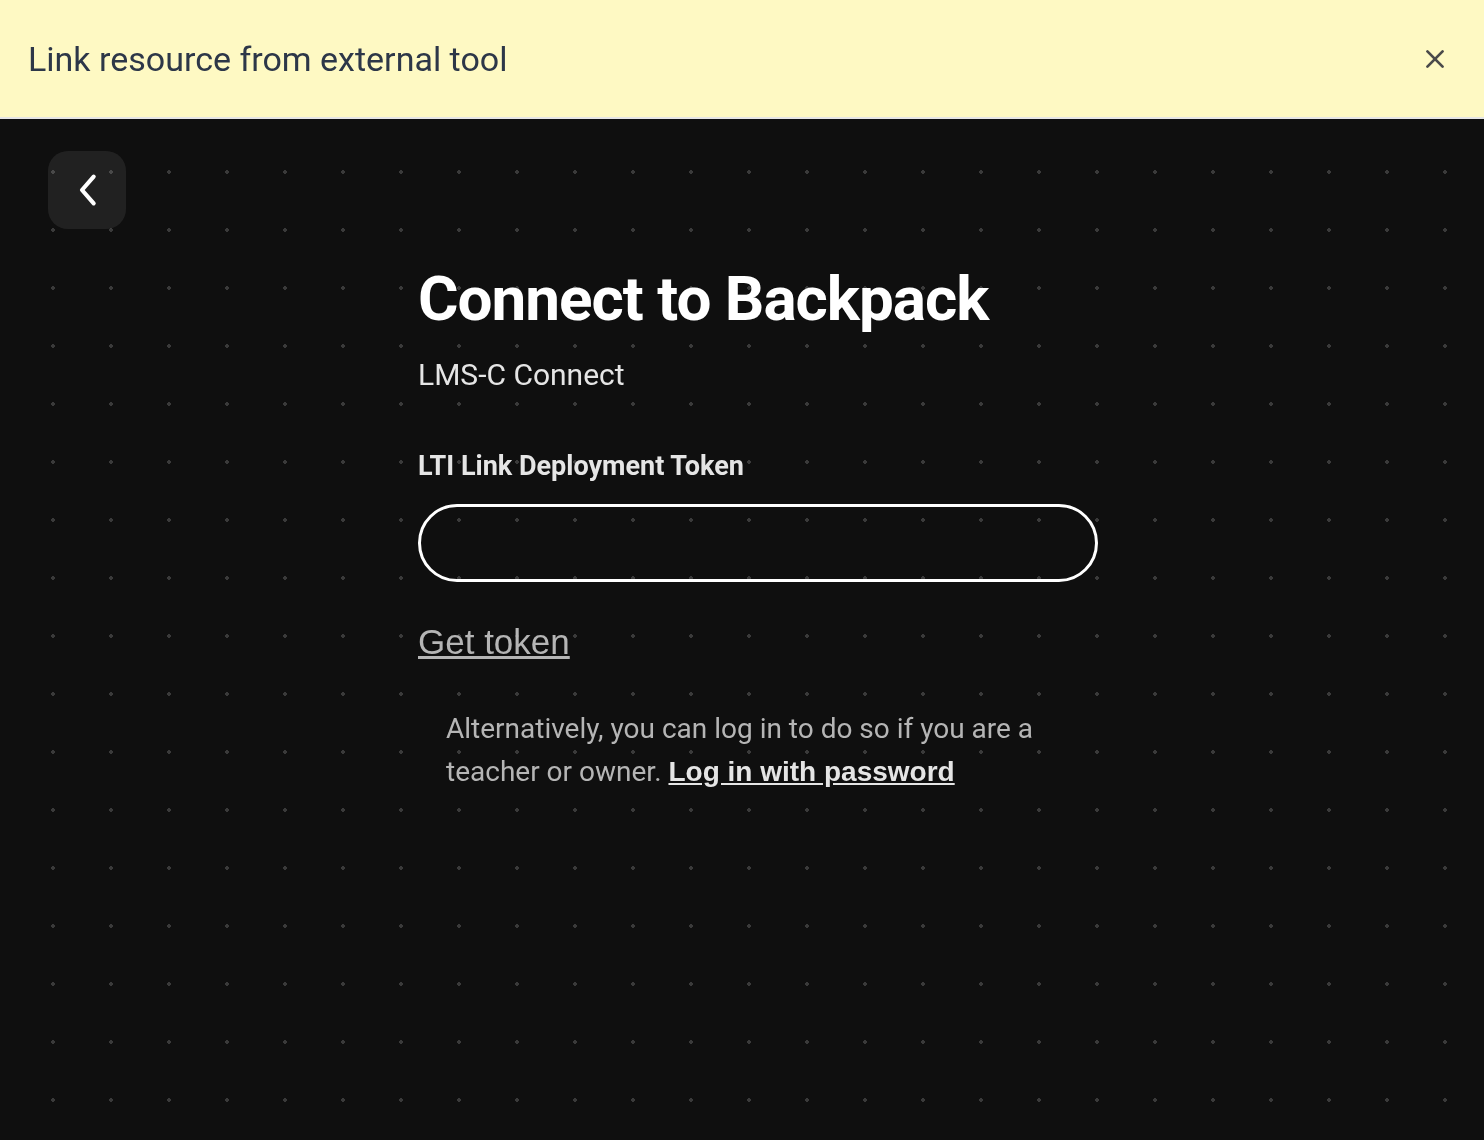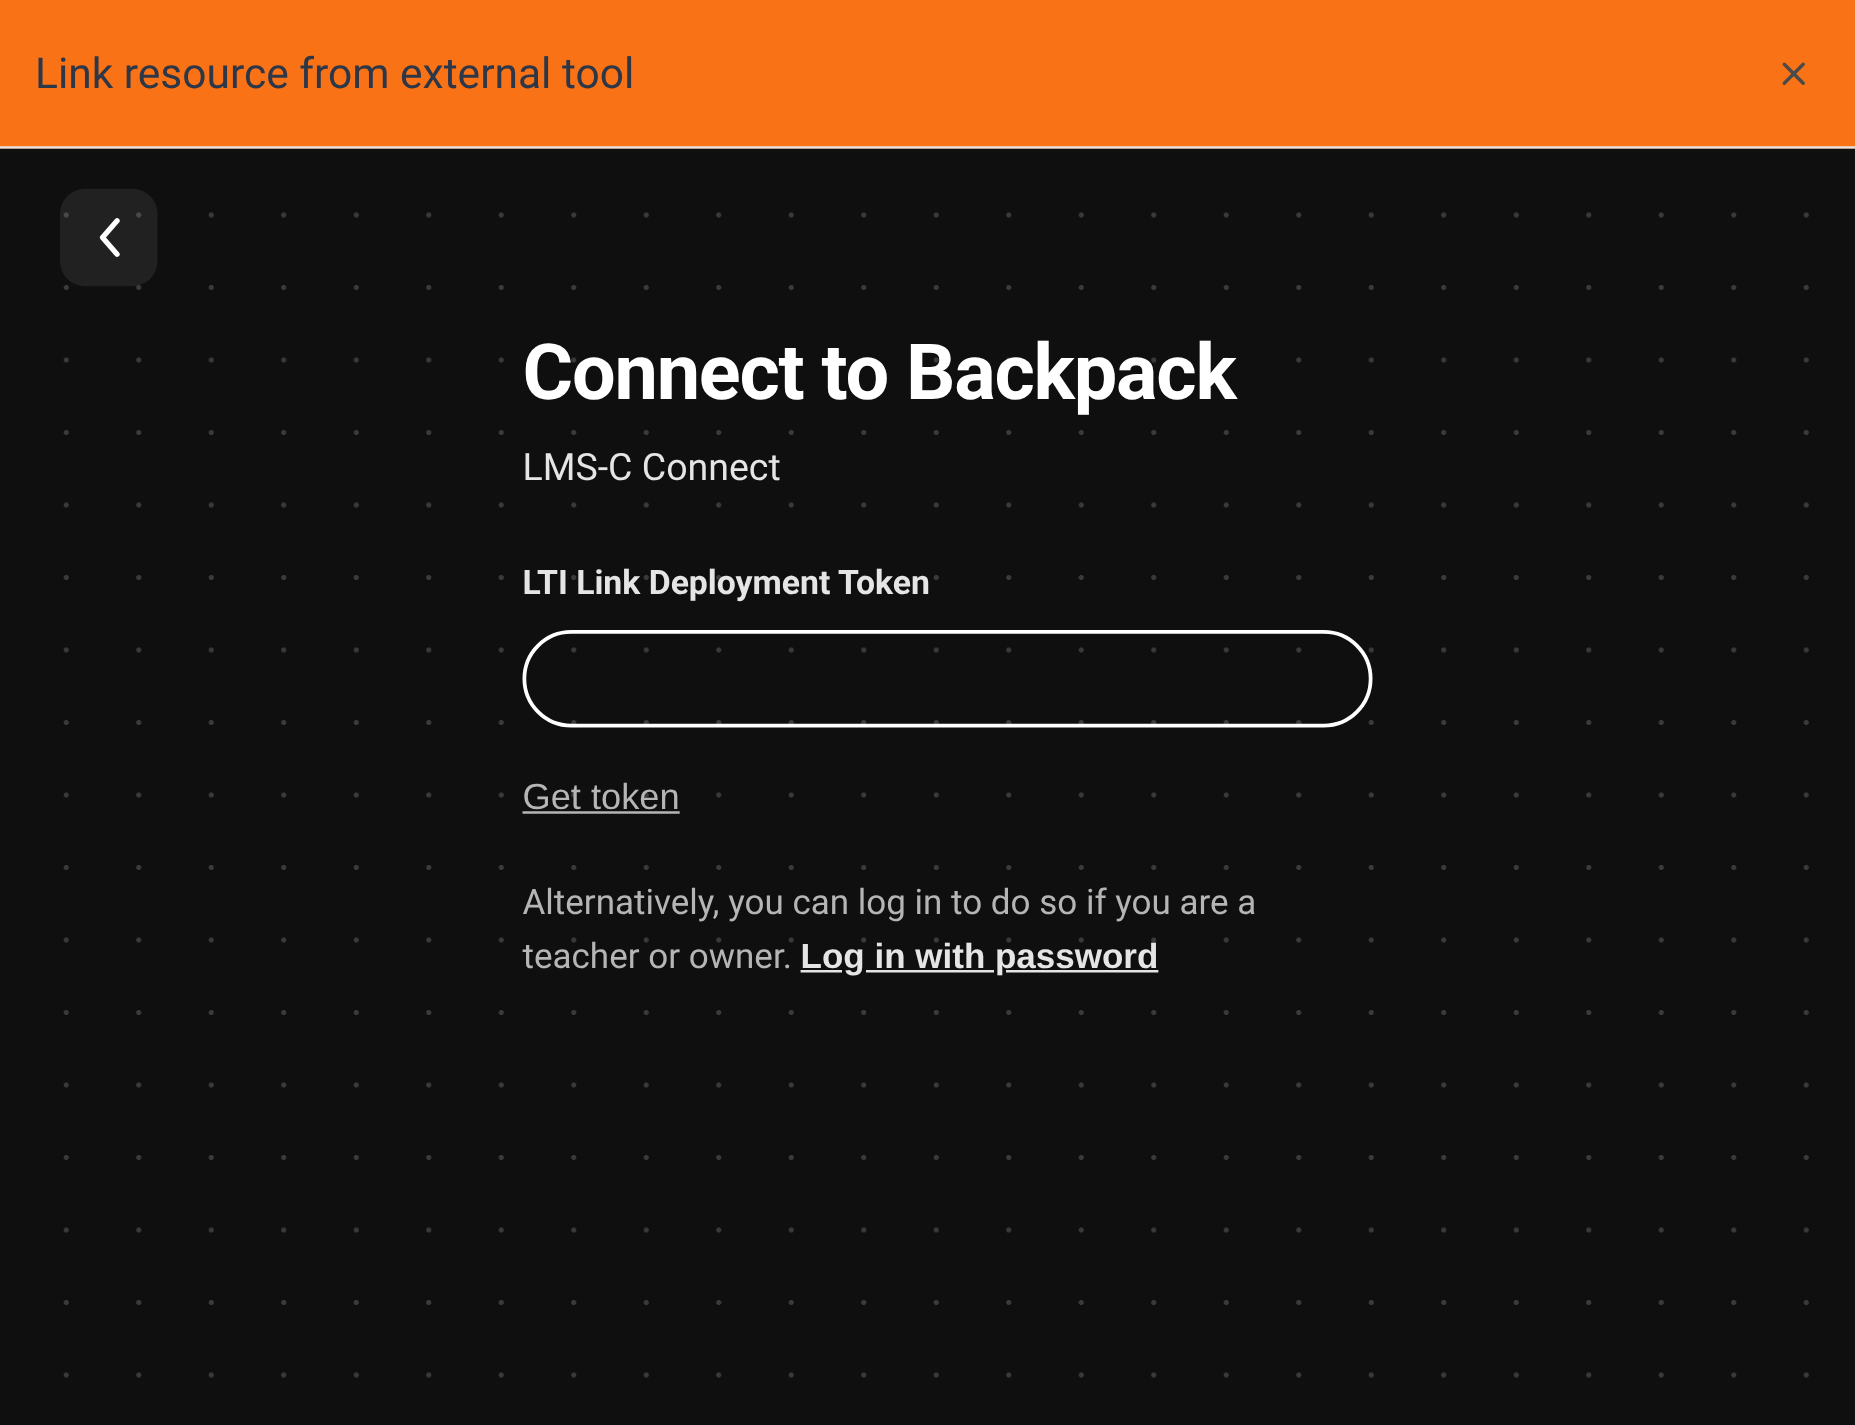--- a/index.html
+++ b/index.html
@@ -14,21 +14,21 @@
       height: 1140px;
       overflow: hidden;
       background: #fff;
     }
     
     .header {
       display: flex;
       align-items: center;
       justify-content: space-between;
       padding: 8px 28px;
-      background: #f97316;
+      background: #fef9c3;
       border-bottom: 2px solid #e5e5e5;
       height: 119px;
     }
     
     .header-title {
       font-size: 34px;
       font-weight: 400;
       color: #2d3748;
     }
     
@@ -124,21 +124,21 @@
       border: 3px solid #fff;
       background: transparent;
       color: #fff;
       font-size: 24px;
       padding: 0 30px;
       outline: none;
       margin-bottom: 40px;
     }
     
     .get-token-link {
-      font-size: 29px;
+      font-size: 35px;
       font-weight: 500;
       color: #b5b5b5;
       text-decoration: underline;
       cursor: pointer;
       display: inline-block;
       margin-bottom: 45px;
       background: none;
       border: none;
       text-align: right;
     }
@@ -158,20 +158,21 @@
       font-weight: 500;
       color: #6a6a6a;
       cursor: pointer;
     }
     
     .alt-text {
       font-size: 28px;
       font-weight: 400;
       color: #b5b5b5;
       line-height: 1.55;
+      margin-left: 28px;
     }
     
     .password-link {
       font-size: 28px;
       font-weight: 700;
       color: #e5e5e5;
       text-decoration: underline;
       cursor: pointer;
       background: none;
       border: none;

